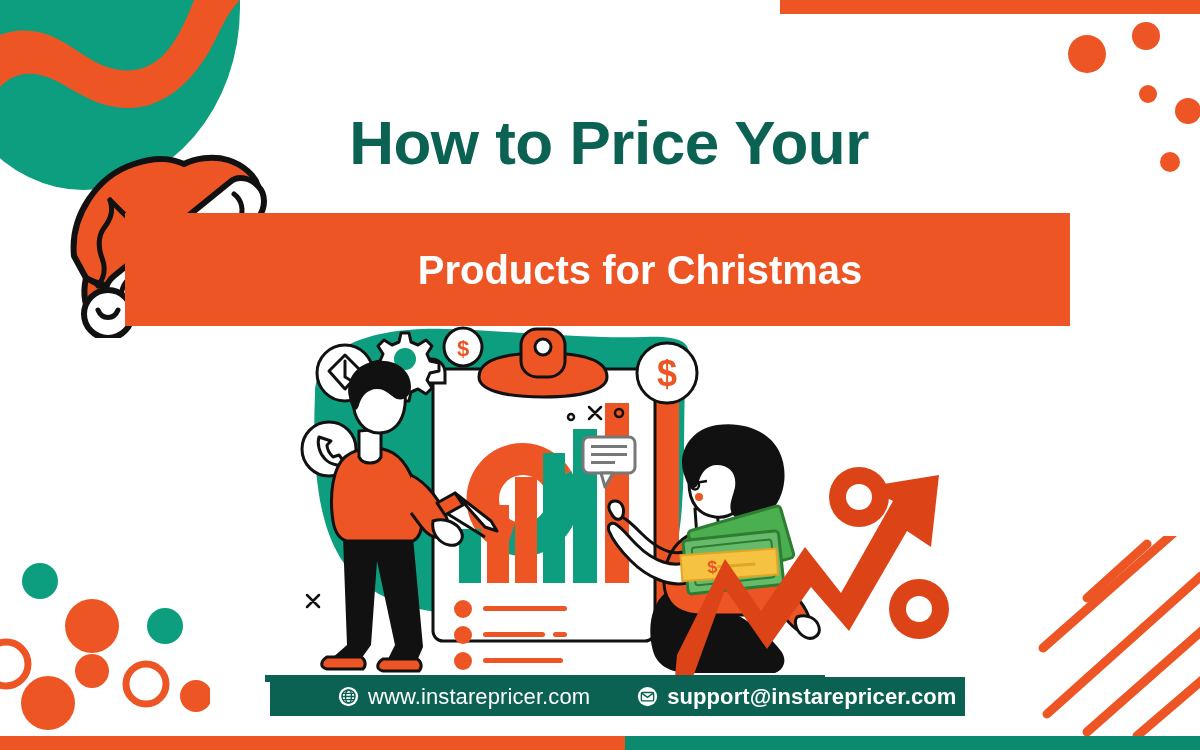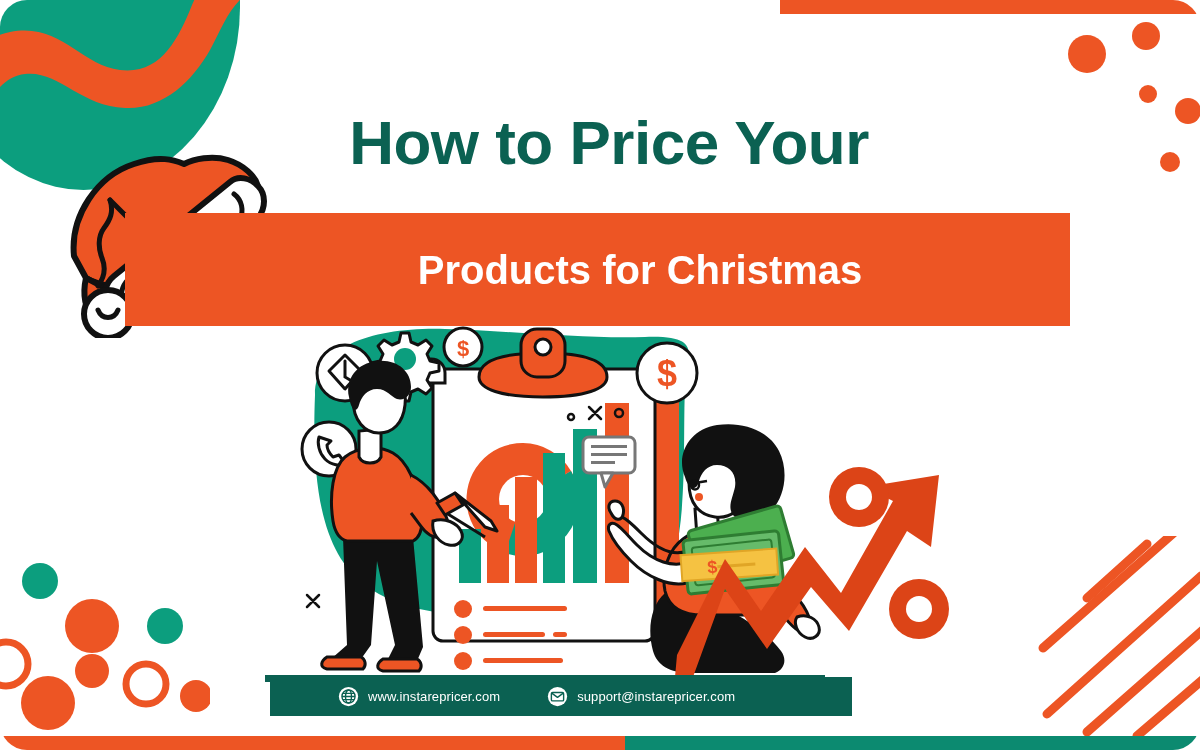--- a/index.html
+++ b/index.html
@@ -8,21 +8,20 @@
   }
   body {
     font-family: "Liberation Sans", sans-serif;
   }
   #poster {
     position: relative;
     width: 1200px;
     height: 750px;
     background: #ffffff;
     overflow: hidden;
-    border-radius: 27px;
   }
   .layer { position: absolute; }
 
   
   #blob-green {
     left: -60px; top: -110px;
     width: 300px; height: 300px;
     background: #0C9E7E;
     border-radius: 0 0 60% 55% / 0 0 70% 65%;
   }
@@ -83,33 +82,33 @@
     white-space: nowrap;
     font-family: "Liberation Sans", sans-serif;
   }
 
   
   #illustration { left: 255px; top: 325px; width: 740px; height: 365px; }
 
   
   #footer-bar {
     left: 270px; top: 677px;
-    width: 582px; height: 39px;
+    width: 695px; height: 39px;
     background: #0B6152;
     display: flex;
     align-items: center;
     gap: 14px;
     padding-left: 68px;
     box-sizing: border-box;
     color: #ffffff;
-    font-size: 13px;
+    font-size: 22px;
     font-family: "Liberation Sans", sans-serif;
   }
   .footer-item { display: flex; align-items: center; gap: 9px; }
-  .footer-item + .footer-item { margin-left: 33px; }
+  .footer-item + .footer-item { margin-left: 33px; font-weight: bold; }
   .footer-icon { width: 21px; height: 21px; display: block; }
   .footer-text { white-space: nowrap; letter-spacing: 0.1px; }
 
   
   #dots-bottom-left { left: 0; bottom: 14px; width: 210px; height: 190px; }
   #dots-top-right { right: 0; top: 14px; width: 170px; height: 190px; }
   #stripes-bottom-right { right: 0; bottom: 14px; width: 175px; height: 200px; }
 </style>
 </head>
 <body>

